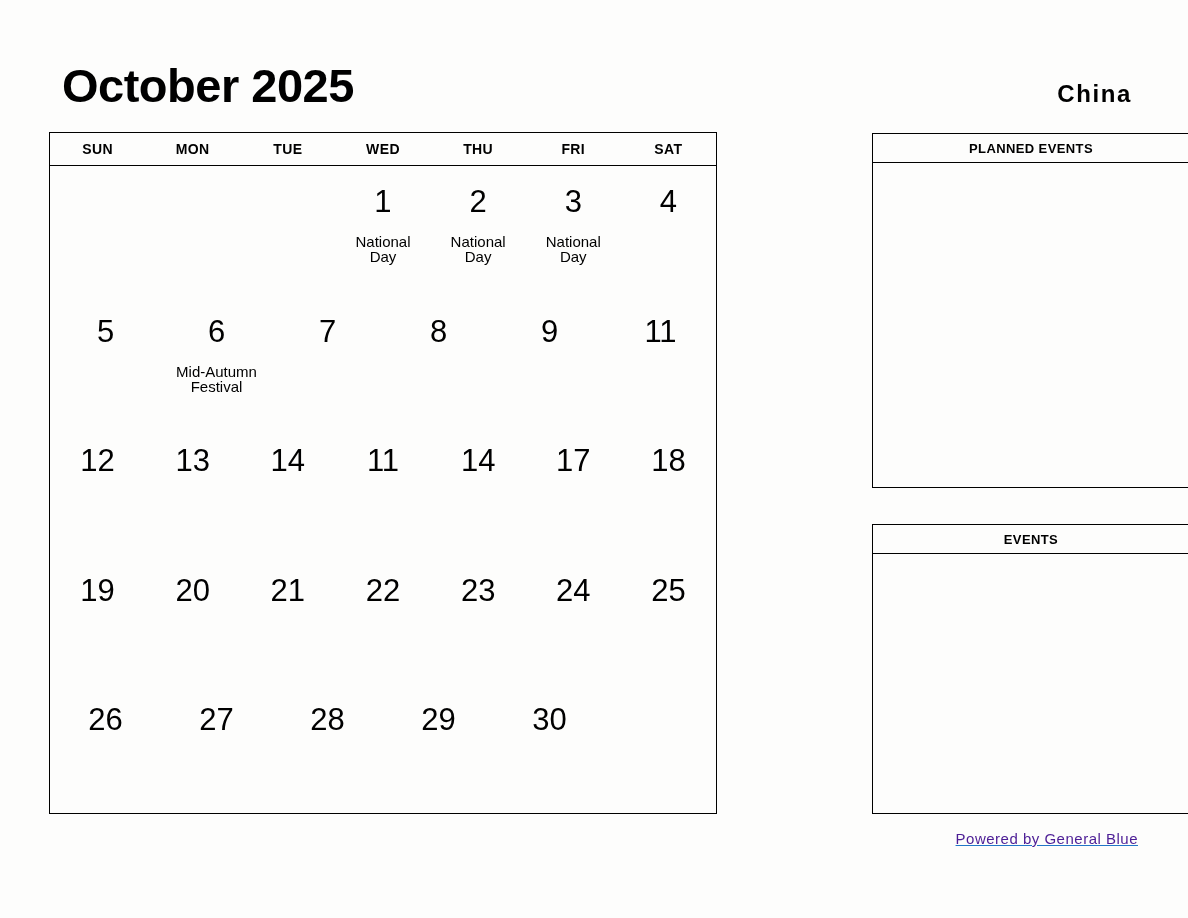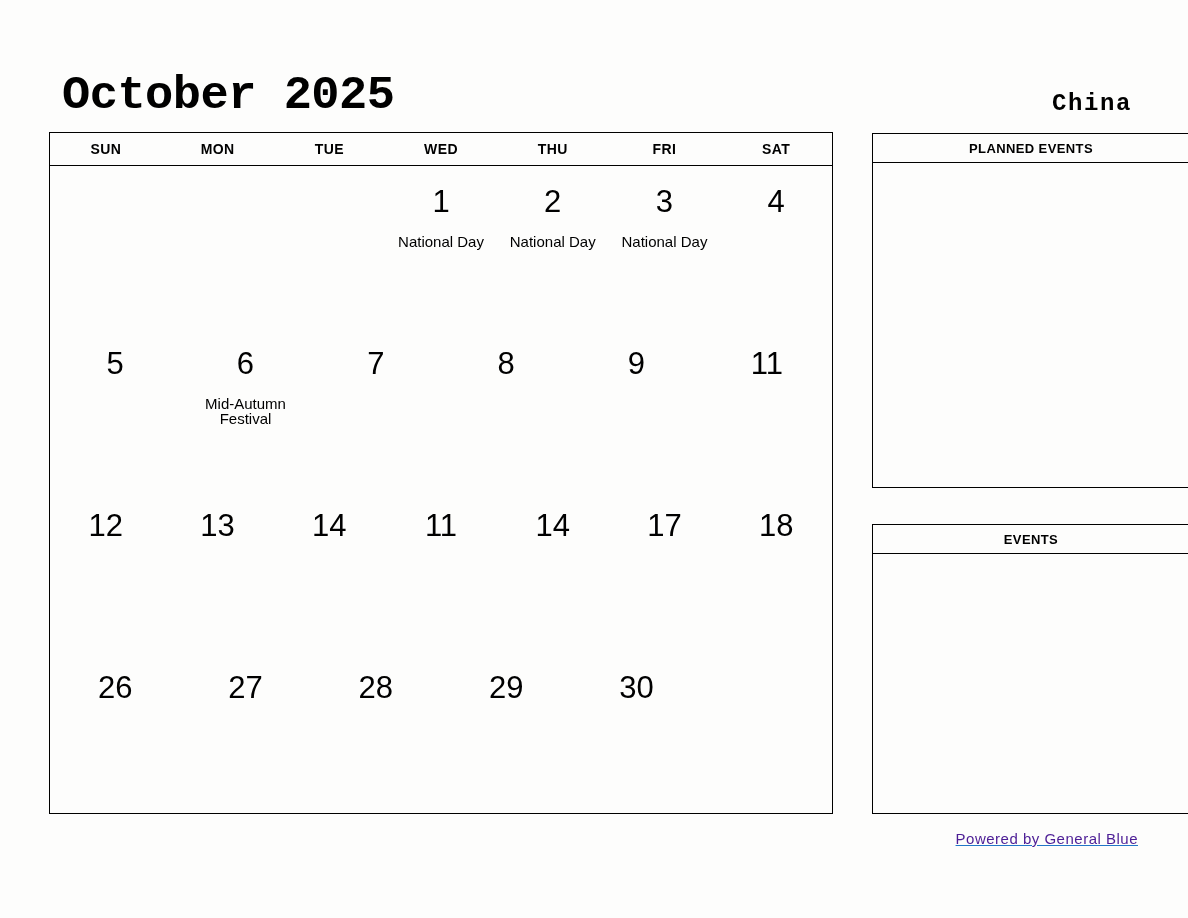--- a/index.html
+++ b/index.html
@@ -18,24 +18,23 @@
   #page {
     position: relative;
     width: 1188px;
     height: 918px;
   }
 
   
   #header {
     position: absolute;
     left: 0;
-    top: 12px;
+    top: 2px;
     width: 1188px;
     height: 128px;
-    font-family: Liberation Mono, monospace;
   }
   #page-title {
     position: absolute;
     left: 62px;
     top: 56px;
     font-size: 47px;
     font-weight: bold;
     letter-spacing: -0.5px;
     line-height: 56px;
     white-space: nowrap;
@@ -49,21 +48,21 @@
     letter-spacing: 1.6px;
     line-height: 28px;
     white-space: nowrap;
   }
 
   
   #calendar {
     position: absolute;
     left: 49px;
     top: 132px;
-    width: 784px;
+    width: 668px;
     height: 682px;
     border: 1px solid #000000;
     box-sizing: border-box;
     background: #fdfdfc;
   }
   #weekday-row {
     display: flex;
     height: 32px;
     border-bottom: 1px solid #000000;
   }
@@ -238,20 +237,43 @@
           </div>
           <div class="day-cell">
             <div class="day-number">17</div>
           </div>
           <div class="day-cell">
             <div class="day-number">18</div>
           </div>
         </div>
         <div class="week-row">
           <div class="day-cell">
+            <div class="day-number">19</div>
+          </div>
+          <div class="day-cell">
+            <div class="day-number">20</div>
+          </div>
+          <div class="day-cell">
+            <div class="day-number">21</div>
+          </div>
+          <div class="day-cell">
+            <div class="day-number">22</div>
+          </div>
+          <div class="day-cell">
+            <div class="day-number">23</div>
+          </div>
+          <div class="day-cell">
+            <div class="day-number">24</div>
+          </div>
+          <div class="day-cell">
+            <div class="day-number">25</div>
+          </div>
+        </div>
+        <div class="week-row">
+          <div class="day-cell">
             <div class="day-number">26</div>
           </div>
           <div class="day-cell">
             <div class="day-number">27</div>
           </div>
           <div class="day-cell">
             <div class="day-number">28</div>
           </div>
           <div class="day-cell">
             <div class="day-number">29</div>

